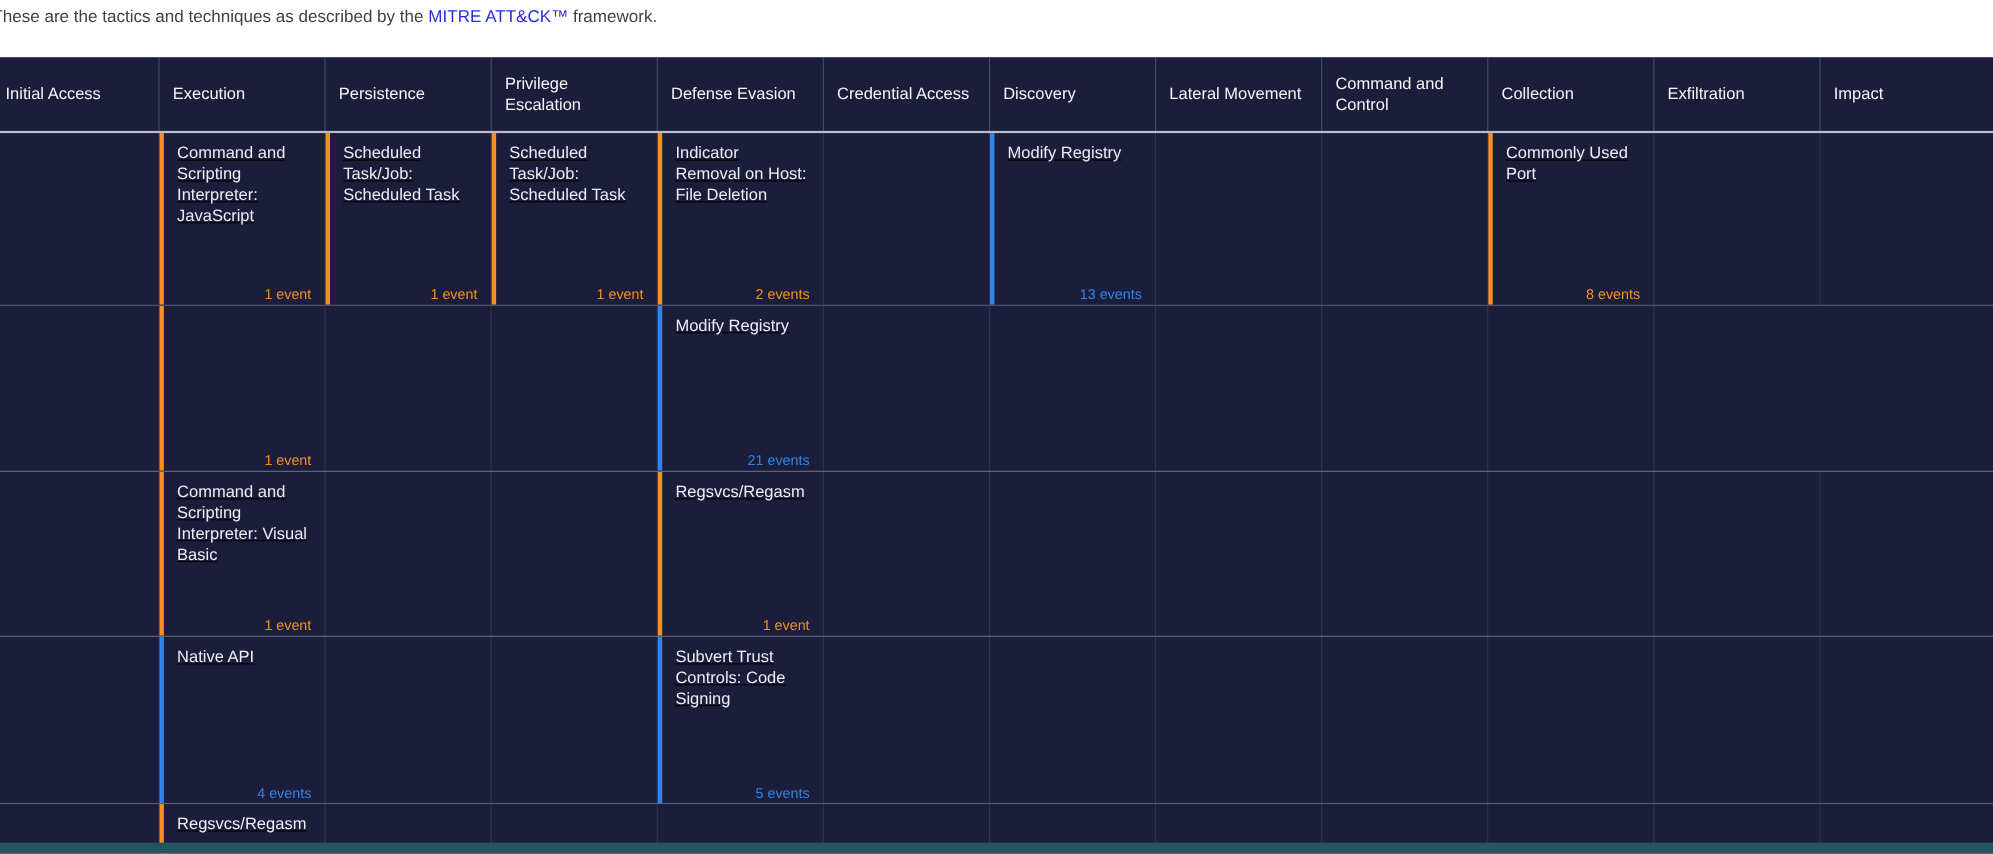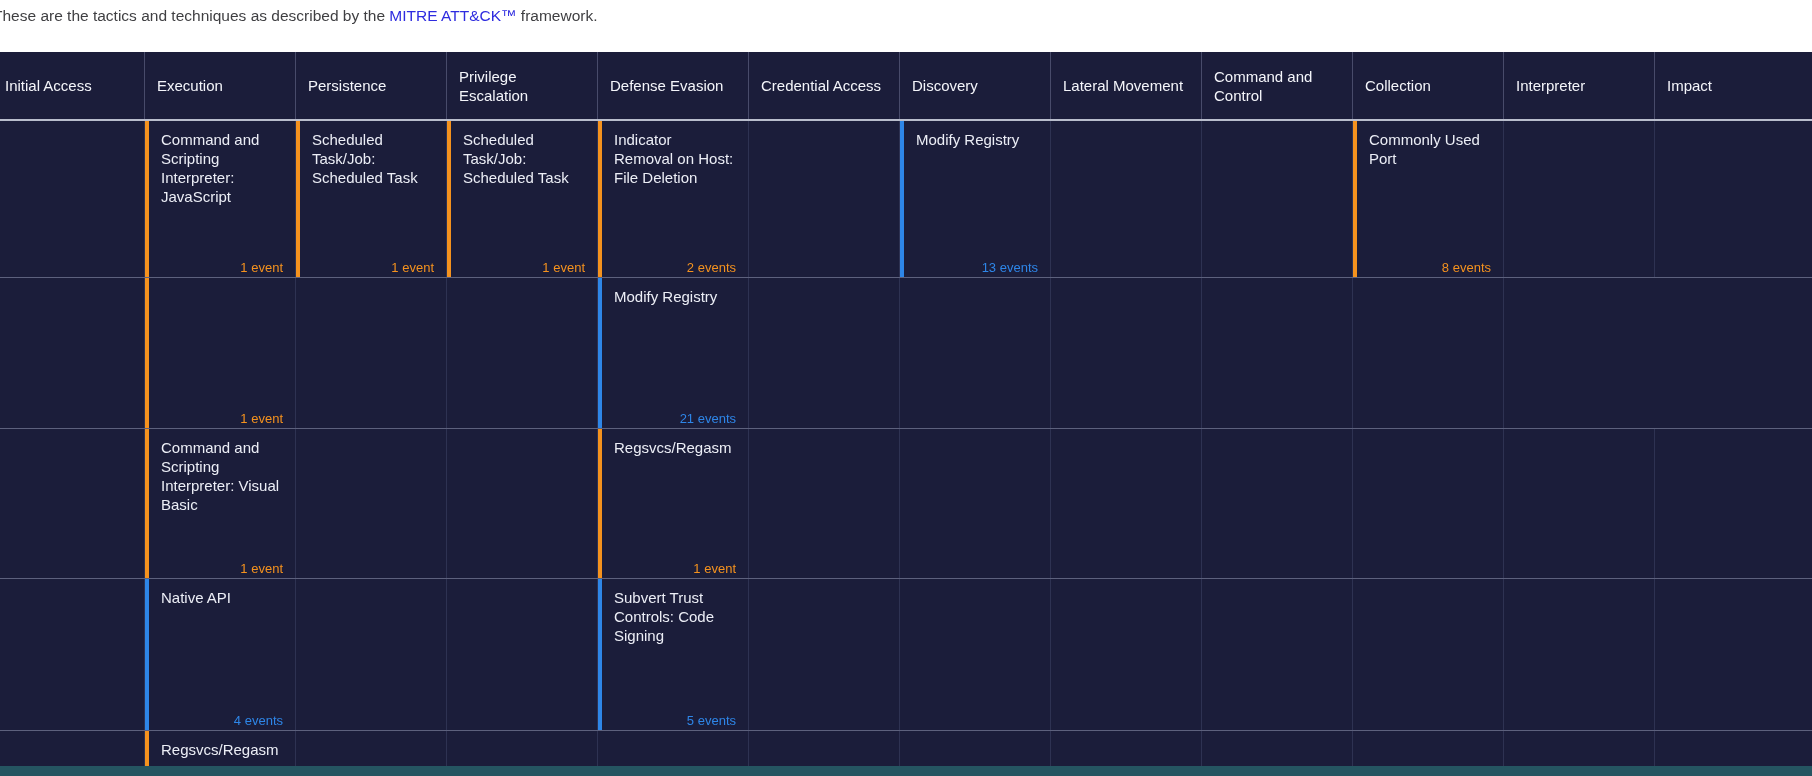--- a/index.html
+++ b/index.html
@@ -35,20 +35,21 @@
   .row {
     display: grid; grid-template-columns: 152px repeat(10, 151px) 171px;
     box-sizing: border-box; border-bottom: 1px solid rgba(185,192,220,0.42);
     overflow: hidden;
   }
   .row:last-child { border-bottom: none; }
   .cell {
     position: relative; box-sizing: border-box;
     border-right: 1px solid rgba(150,160,210,0.16);
     overflow: hidden;
+    text-decoration: underline;
   }
   .cell:last-child { border-right: none; }
   .cell.filled { cursor: pointer; }
   .cell.accent-orange { border-left: 4px solid var(--orange, #f5921e); }
   .cell.accent-blue   { border-left: 4px solid var(--blue, #2e86e8); }
   .tname {
     color: #eceef6; font-size: 15px; line-height: 19px;
     padding: 9px 14px 0 12px; overflow-wrap: break-word; word-break: break-word;
   }
   .tevents {
@@ -73,21 +74,21 @@
       <div class="hcell">Initial Access</div>
       <div class="hcell">Execution</div>
       <div class="hcell">Persistence</div>
       <div class="hcell">Privilege Escalation</div>
       <div class="hcell">Defense Evasion</div>
       <div class="hcell">Credential Access</div>
       <div class="hcell">Discovery</div>
       <div class="hcell">Lateral Movement</div>
       <div class="hcell">Command and Control</div>
       <div class="hcell">Collection</div>
-      <div class="hcell">Interpreter</div>
+      <div class="hcell">Exfiltration</div>
       <div class="hcell">Impact</div>
     </div>
   <div>
       <div class="row" style="height: 157px;">
         <div class="cell"></div>
         <div class="cell filled accent-orange">
           <div class="tname">Command and Scripting Interpreter: JavaScript</div>
           <div class="tevents">1 event</div>
         </div>
         <div class="cell filled accent-orange">

